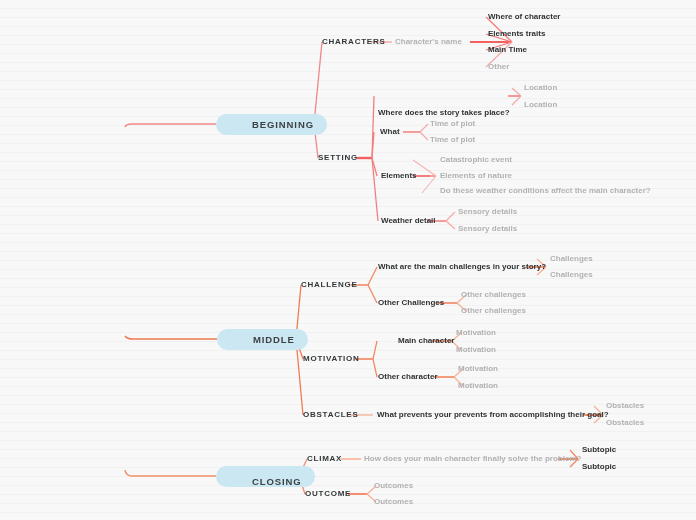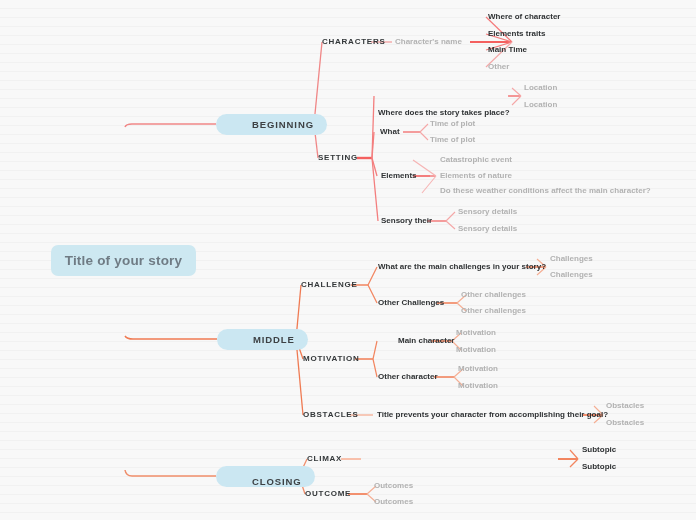--- a/index.html
+++ b/index.html
@@ -199,23 +199,20 @@
     <path d="M341,459 L361,459" stroke="#f8c0ab" stroke-width="2" fill="none"></path>
     <path d="M558,459 L578,459" stroke="#f2855f" stroke-width="2" fill="none"></path>
     <path d="M578,459 L570,450" stroke="#f2855f" stroke-width="1.2" fill="none"></path>
     <path d="M578,459 L570,467" stroke="#f2855f" stroke-width="1.2" fill="none"></path>
 
     <path d="M348,494 L367,494" stroke="#f2855f" stroke-width="1.8" fill="none"></path>
     <path d="M367,494 L376,486" stroke="#f5ae93" stroke-width="1.1" fill="none"></path>
     <path d="M367,494 L376,502" stroke="#f5ae93" stroke-width="1.1" fill="none"></path>
   </svg>
 
-  <div class="root-pill">
-    <span class="root-label">Title of your story</span>
-  </div>
 
   <div class="sec-pill" style="left:216px; top:114px;">
     <span class="sec-label">BEGINNING</span>
   </div>
   <div class="sec-pill" style="left:217px; top:329px;">
     <span class="sec-label">MIDDLE</span>
   </div>
   <div class="sec-pill" style="left:216px; top:466px;align-items:flex-end;">
     <span class="sec-label">CLOSING</span>
   </div>
@@ -237,21 +234,21 @@
 
   <div class="node lbl dark" style="left:380px; top:132px;">What</div>
   <div class="node lbl gray" style="left:430px; top:124px;">Time of plot</div>
   <div class="node lbl gray" style="left:430px; top:140px;">Time of plot</div>
 
   <div class="node lbl dark" style="left:381px; top:176px;">Elements</div>
   <div class="node lbl gray" style="left:440px; top:160px;">Catastrophic event</div>
   <div class="node lbl gray" style="left:440px; top:176px;">Elements of nature</div>
   <div class="node lbl gray" style="left:440px; top:191px;">Do these weather conditions affect the main character?</div>
 
-  <div class="node lbl dark" style="left:381px; top:221px;">Sensory their</div>
+  <div class="node lbl dark" style="left:381px; top:221px;">Weather detail</div>
   <div class="node lbl gray" style="left:458px; top:212px;">Sensory details</div>
   <div class="node lbl gray" style="left:458px; top:229px;">Sensory details</div>
 
   <div class="node cap" style="left:301px; top:285px;">CHALLENGE</div>
 
   <div class="node lbl dark" style="left:378px; top:267px;">What are the main challenges in your story?</div>
   <div class="node lbl gray" style="left:550px; top:259px;">Challenges</div>
   <div class="node lbl gray" style="left:550px; top:275px;">Challenges</div>
 
   <div class="node lbl dark" style="left:378px; top:303px;">Other Challenges</div>
@@ -262,25 +259,26 @@
 
   <div class="node lbl dark" style="left:378px; top:341px;margin-left:20px;">Main character</div>
   <div class="node lbl gray" style="left:456px; top:333px;">Motivation</div>
   <div class="node lbl gray" style="left:456px; top:350px;">Motivation</div>
 
   <div class="node lbl dark" style="left:378px; top:377px;">Other character</div>
   <div class="node lbl gray" style="left:458px; top:369px;">Motivation</div>
   <div class="node lbl gray" style="left:458px; top:386px;">Motivation</div>
 
   <div class="node cap" style="left:303px; top:415px;">OBSTACLES</div>
-  <div class="node lbl dark" style="left:377px; top:415px;">Title prevents your character from accomplishing their goal?</div>
+  <div class="node lbl dark" style="left:377px; top:415px;">What prevents your prevents from accomplishing their goal?</div>
   <div class="node lbl gray" style="left:606px; top:406px;">Obstacles</div>
   <div class="node lbl gray" style="left:606px; top:423px;">Obstacles</div>
 
   <div class="node cap" style="left:307px; top:459px;">CLIMAX</div>
+  <div class="node lbl gray" style="left:364px; top:459px;">How does your main character finally solve the problem?</div>
   <div class="node lbl dark" style="left:582px; top:450px;">Subtopic</div>
   <div class="node lbl dark" style="left:582px; top:467px;">Subtopic</div>
 
   <div class="node cap" style="left:305px; top:494px;">OUTCOME</div>
   <div class="node lbl gray" style="left:374px; top:486px;">Outcomes</div>
   <div class="node lbl gray" style="left:374px; top:502px;">Outcomes</div>
 
 </div>
 
 </body></html>

